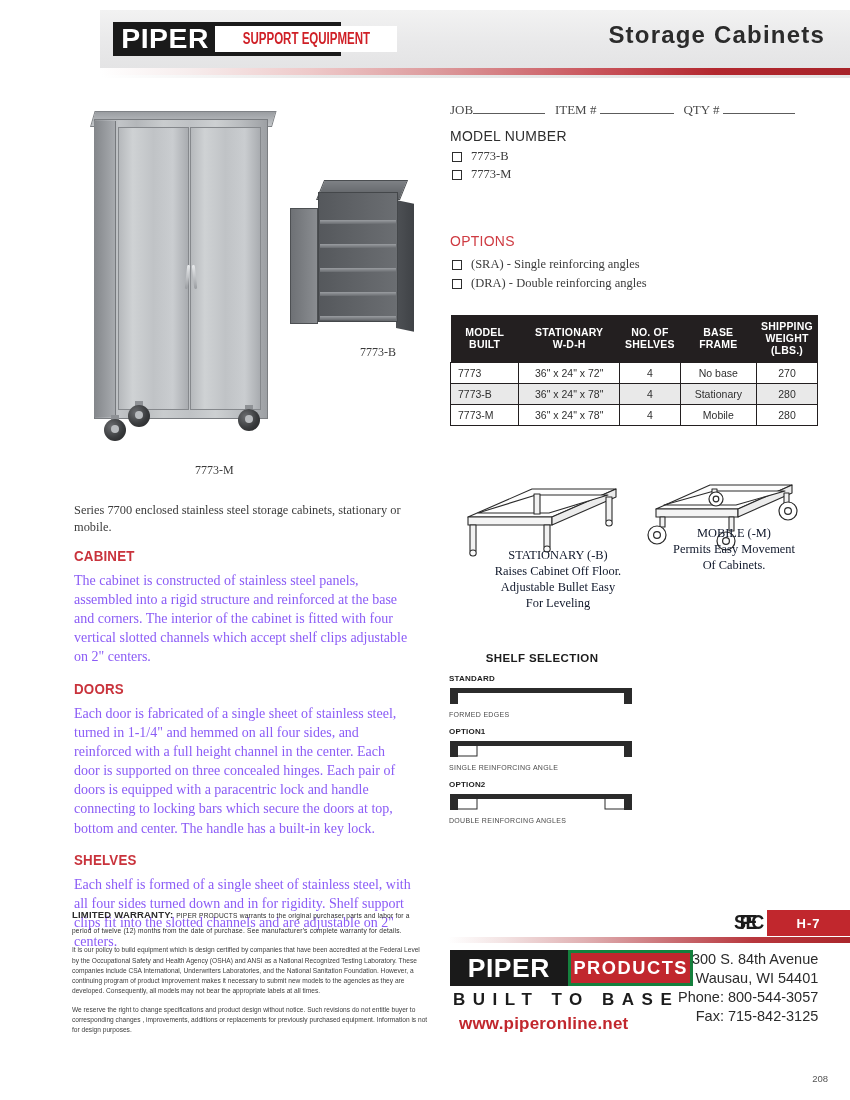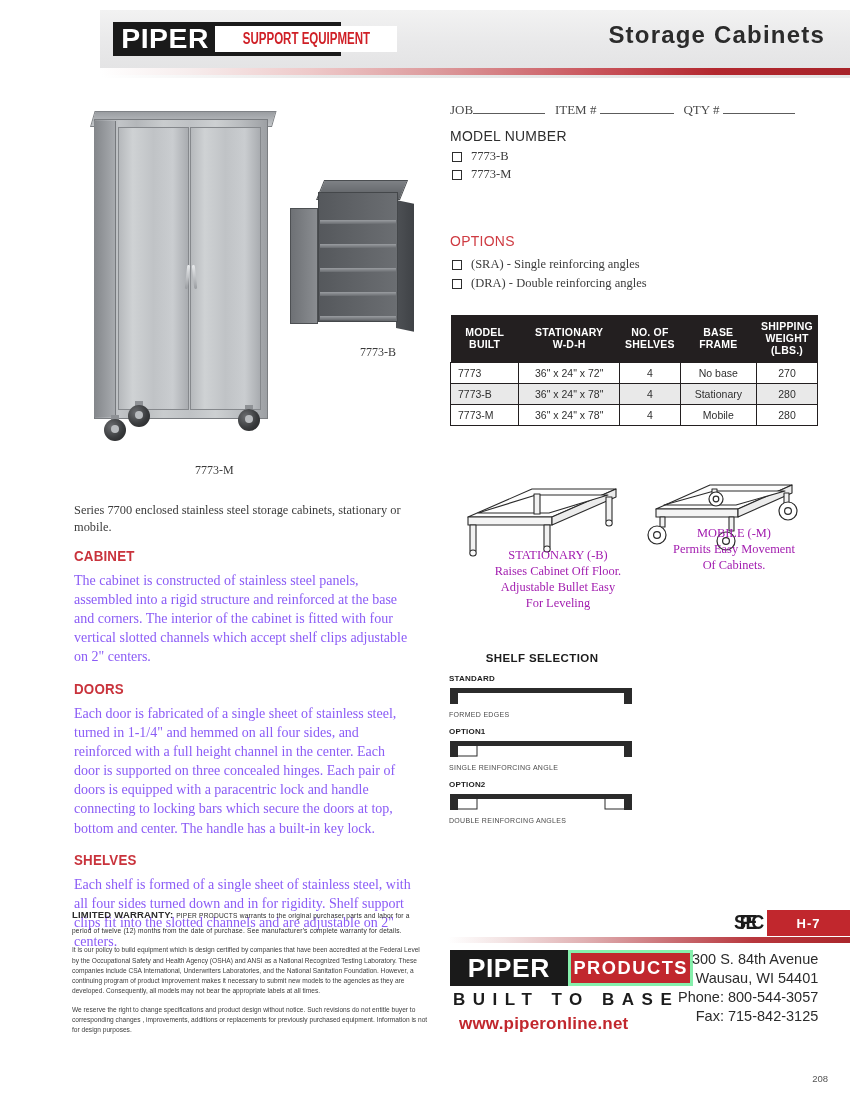--- a/index.html
+++ b/index.html
@@ -361,21 +361,21 @@
   
   .base-diagrams {
     position: absolute;
     left: 448px; top: 483px;
     width: 372px; height: 150px;
   }
   .base-cap {
     position: absolute;
     font-family: "Liberation Serif", serif;
     font-size: 12.4px;
-    color: #a21caf;
+    color: #0f172a;
     text-align: center;
     line-height: 1.3;
   }
   .cap-stationary { left: 10px; top: 64px; width: 200px; }
   .cap-mobile { left: 200px; top: 42px; width: 172px; }
 
   
   .shelf-sel {
     position: absolute;
     left: 448px; top: 652px;
@@ -484,21 +484,21 @@
   }
   .pp-black span {
     color: #ffffff;
     font-family: "Liberation Sans Narrow", "Liberation Sans", sans-serif;
     font-weight: bold;
     font-size: 25px;
     letter-spacing: 0.5px;
     transform: scaleX(1.06);
   }
   .pp-red {
-    background: #86efac;
+    background: #15803d;
     flex: 1;
     display: flex;
     align-items: center;
     justify-content: center;
     padding: 3px;
     box-sizing: border-box;
   }
   .pp-red-inner {
     background: #c1272d;
     width: 100%; height: 100%;

